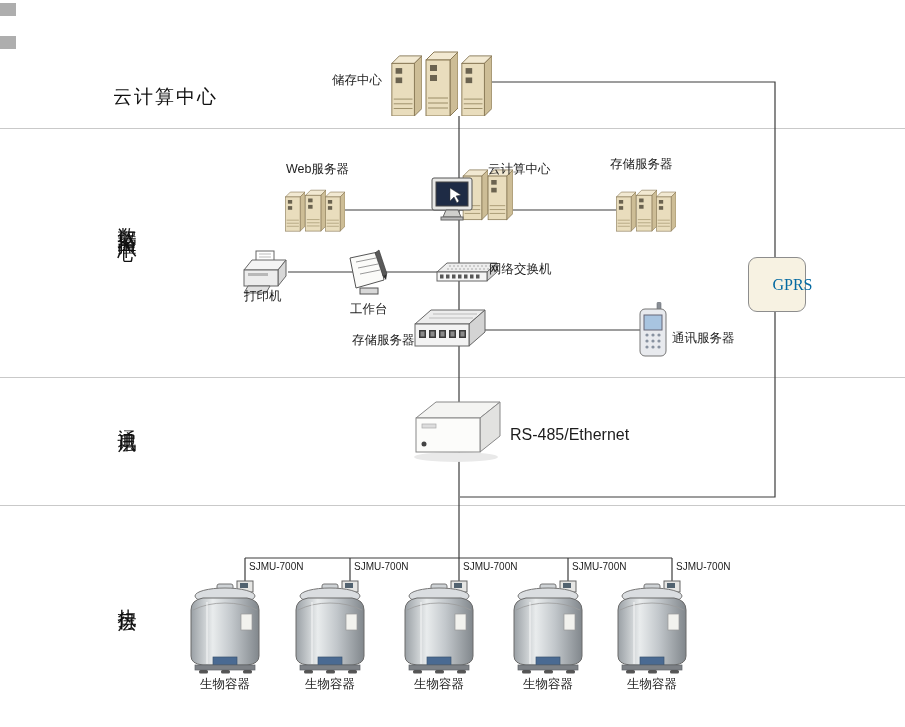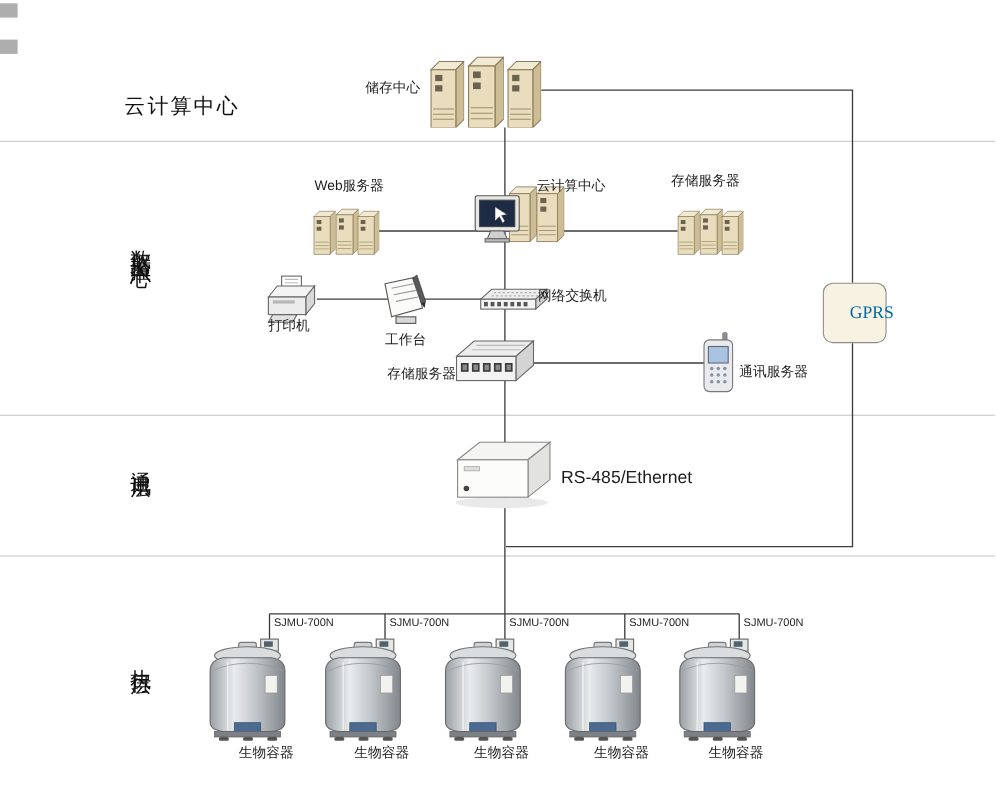--- a/index.html
+++ b/index.html
@@ -13,21 +13,21 @@
   .label { position:absolute; z-index:3; color:#1c1c1c; font-size:12.5px; white-space:nowrap;
            font-family:Liberation Sans, sans-serif; }
   .label.small { font-size:10px; }
   .layer-label { position:absolute; z-index:3; color:#101010; font-size:19px; letter-spacing:2px;
                  font-family:"Liberation Serif","DejaVu Serif",serif; white-space:nowrap;margin-left:16px; }
   .layer-label.vertical { writing-mode:vertical-rl; text-orientation:upright; letter-spacing:3px; line-height:1; }
   .gprs-box { position:absolute; z-index:2; width:58px; height:55px; background:#f7f2e2;
               border:1.5px solid #8d8d8d; border-radius:9px; display:flex; align-items:center;
               justify-content:center; font-family:"Liberation Serif","DejaVu Serif",serif;
               font-size:16px; color:#0369a1;padding-left:31px; }
-  .tank-caption { position:absolute; z-index:3; width:84px; text-align:right; color:#1c1c1c;
+  .tank-caption { position:absolute; z-index:3; width:84px; text-align:center; color:#1c1c1c;
                   font-size:12.5px; font-family:"Liberation Serif","DejaVu Serif",serif; white-space:nowrap; }
 </style>
 </head>
 <body>
 
 <div id="canvas">
 
   <svg width="0" height="0" style="position:absolute" aria-hidden="true">
     <defs>
       <linearGradient id="tankGrad" x1="0" y1="0" x2="1" y2="0">

